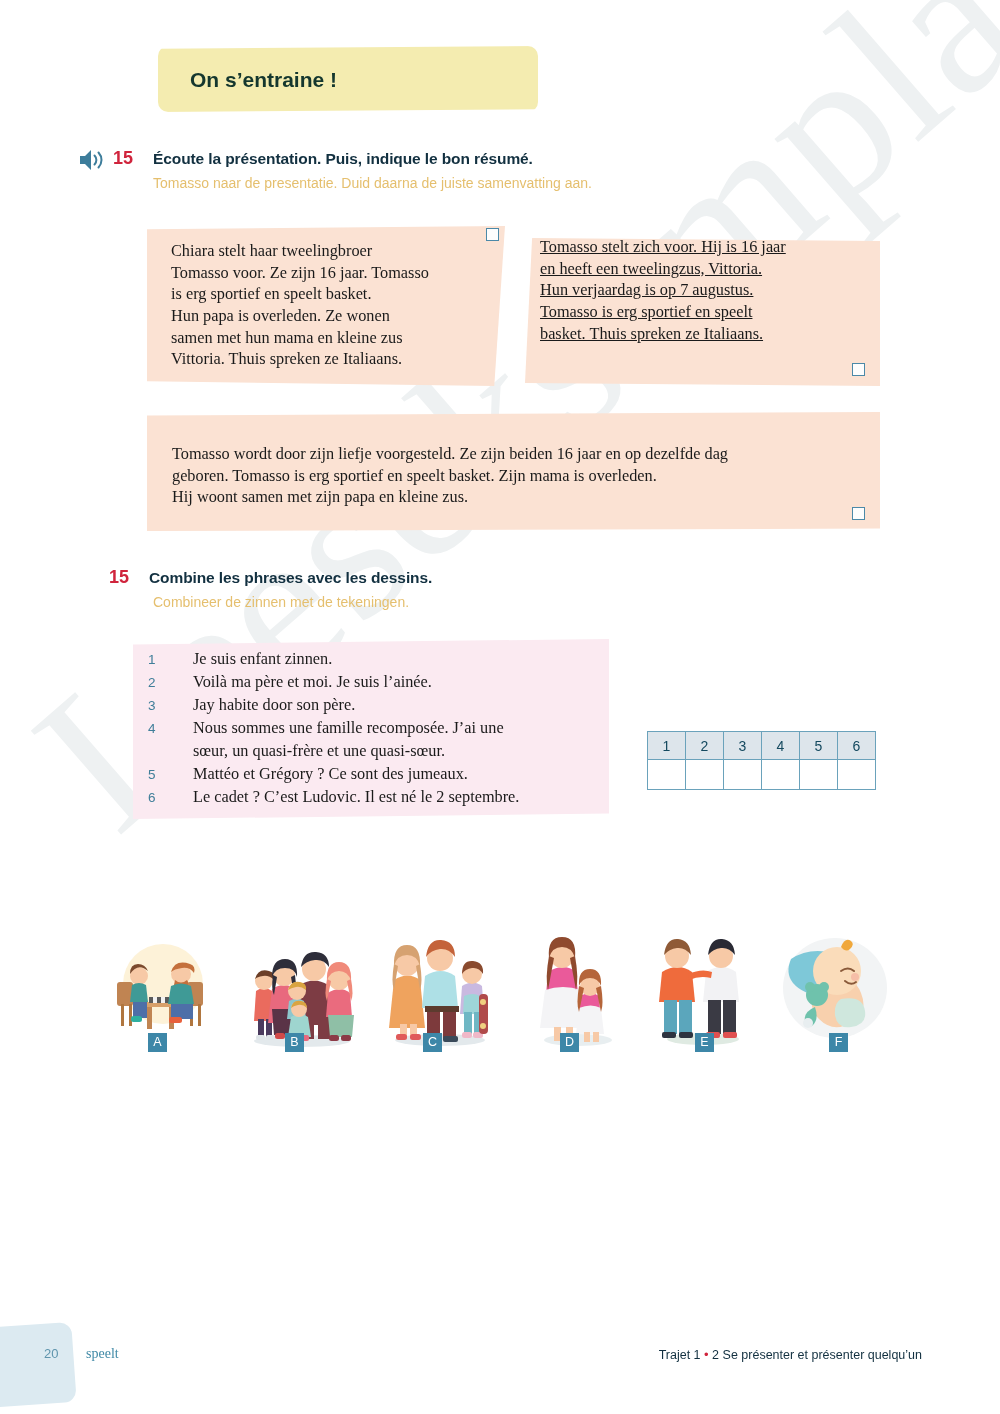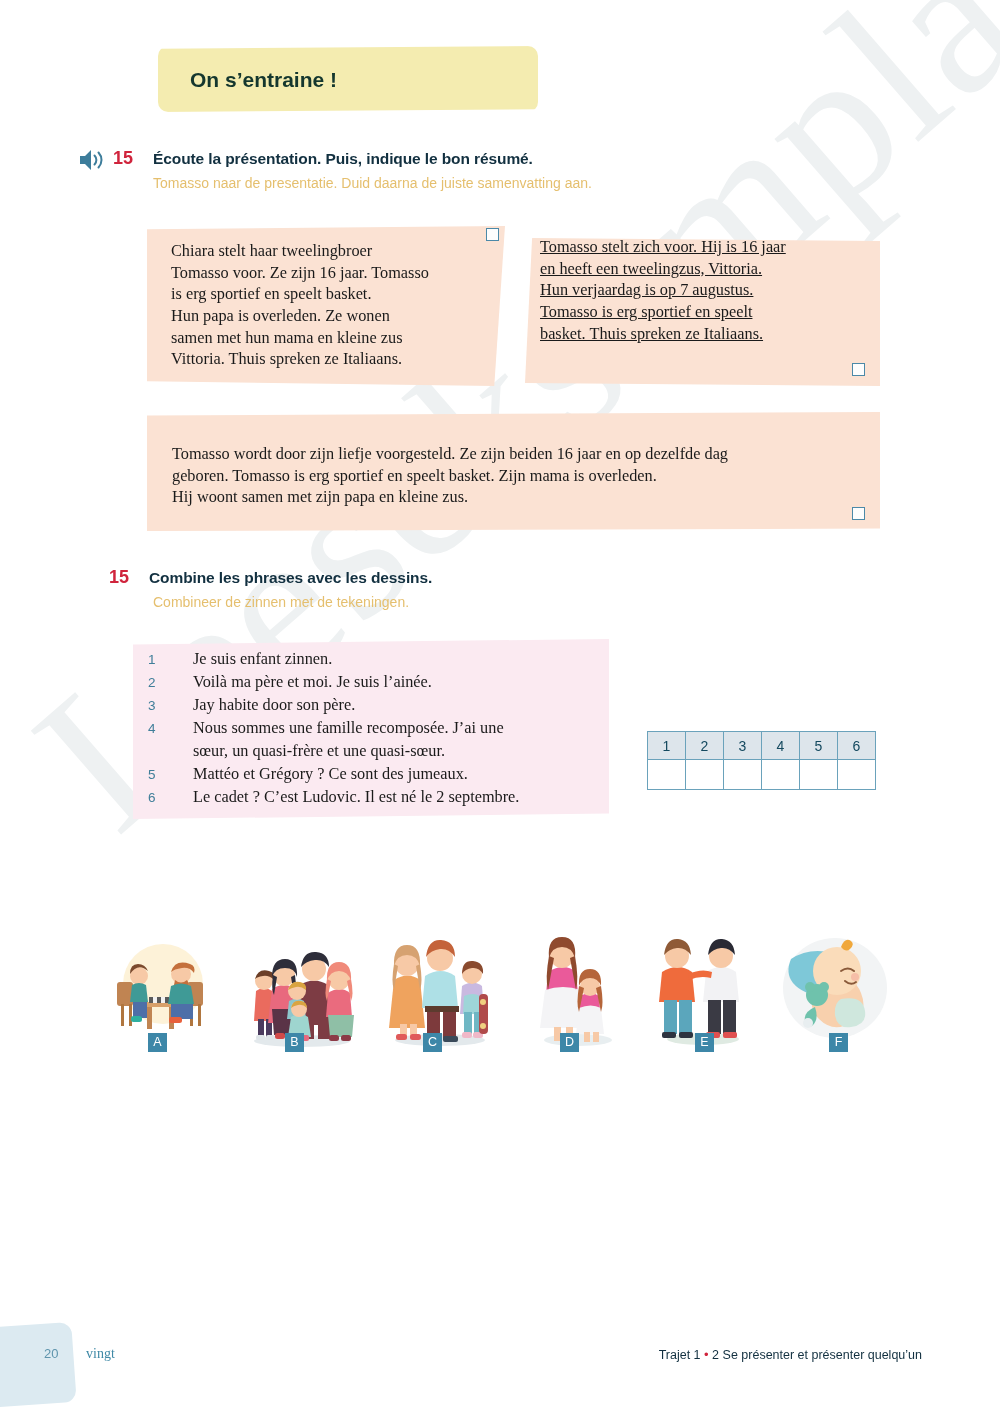--- a/index.html
+++ b/index.html
@@ -570,21 +570,21 @@
     <div class="letter-badge" style="left:148px;">A</div>
     <div class="letter-badge" style="left:285px;">B</div>
     <div class="letter-badge" style="left:423px;">C</div>
     <div class="letter-badge" style="left:560px;">D</div>
     <div class="letter-badge" style="left:695px;">E</div>
     <div class="letter-badge" style="left:829px;">F</div>
   </div>
 
   <div class="foot-shape"></div>
   <div class="foot-pageno">20</div>
-  <div class="foot-pageword">vingt</div>
+  <div class="foot-pageword">speelt</div>
   <div class="foot-right">
     <span>Trajet 1</span>
     <span class="foot-dot">•</span>
     <span>2</span>
     <span class="foot-unit">Se présenter et présenter quelqu’un</span>
   </div>
 
 </div>
 
 </body></html>

